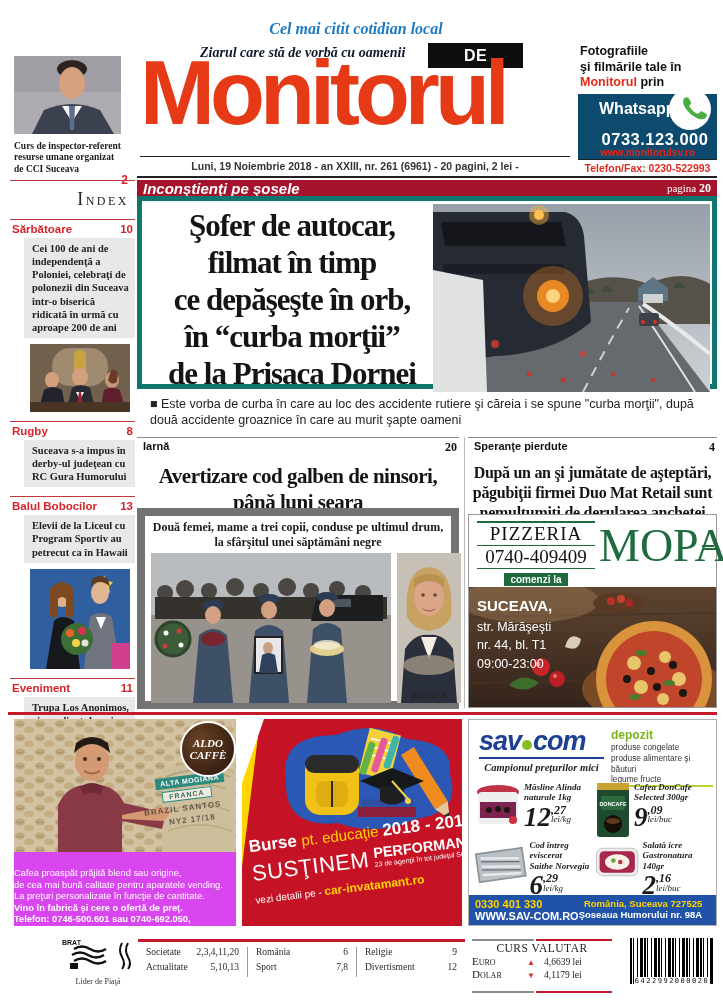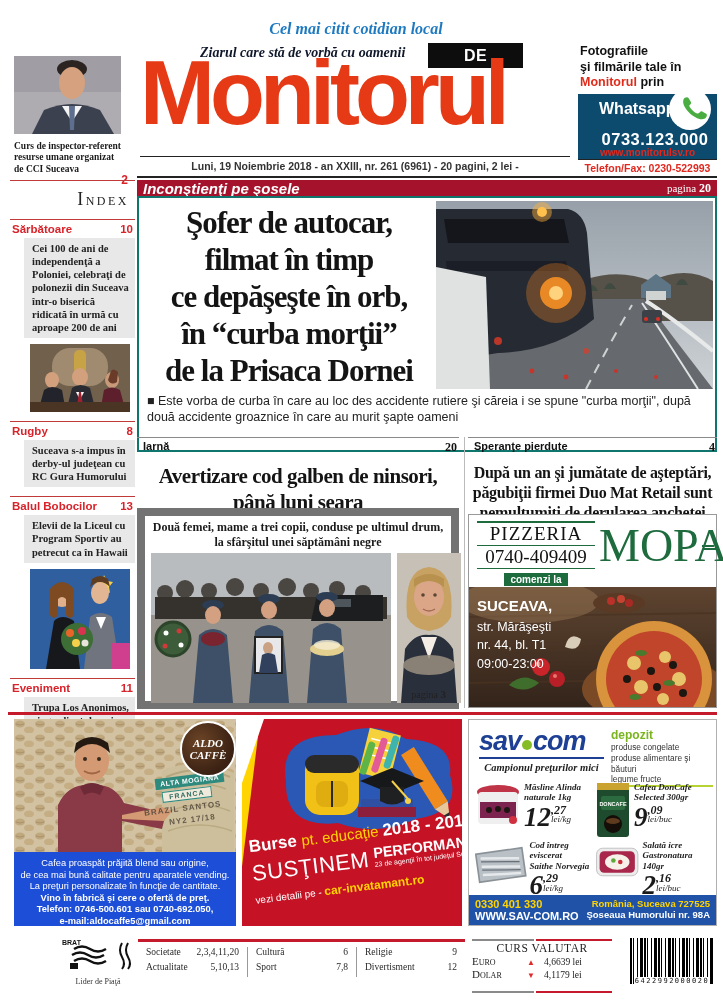--- a/index.html
+++ b/index.html
@@ -44,21 +44,21 @@
   .idx-text { margin:3px 0 6px 14px; background:#e9e8e8; padding:4px 4px 4px 8px;
     font:bold 10.5px "Liberation Serif", serif; color:#222; line-height:1.25; }
   .idx-photo { margin:2px 0 4px 20px; display:block; }
 
   
   .kicker { left:137px; top:180px; width:580px; height:16px; background:#a4132b; color:#fff;
     display:flex; justify-content:space-between; align-items:center; padding:0 6px; }
   .kick-l { font-weight:bold; font-size:15px;font-style:italic; }
   .kick-r { font-family:"Liberation Serif", serif; font-size:11px; }
   .kick-r b { font-size:12px; }
-  .leadbox { left:137px; top:196px; width:580px; height:256px; border:2px solid #0f766e; }
+  .leadbox { left:137px; top:196px; width:580px; height:193px; border:5px solid #0f766e; }
   .lead-hl { position:absolute; left:4px; top:6px; width:292px; text-align:center;
     font:bold 31px "Liberation Serif", serif; color:#141414; line-height:37px; letter-spacing:-1px; }
   .lead-photo { position:absolute; right:2px; top:3px; }
   .lead-sub { position:absolute; left:8px; top:195px; width:562px; font-size:12.5px; color:#222; line-height:1.3; }
 
   
   .colrule { left:464px; top:437px; width:1px; height:271px; background:#bbb; }
   .sec-head { display:flex; justify-content:space-between; border-top:1px solid #8a8a8a; padding:2px 2px 0 6px; }
   .sec-name { font-weight:bold; font-size:11px; color:#111; }
   .sec-page { font:bold 12px "Liberation Serif", serif; color:#111; }
@@ -85,22 +85,22 @@
   .mp-brand { position:absolute; left:130px; top:8px; width:112px; color:#1e6b3e;
     font:46px "Liberation Serif", serif; letter-spacing:0px; line-height:1; }
   .mp-dash { position:absolute; right:2px; top:30px; width:12px; height:2px; background:#1e6b3e; }
   .mp-photo { position:relative; height:120px; overflow:hidden; }
   .mp-addr { position:absolute; left:8px; top:8px; color:#fff; font-size:12.5px; line-height:1.5; z-index:2; }
   .mp-city { font-weight:bold; font-size:15px; }
 
   
   .ads-rule { left:8px; top:712px; width:709px; height:3px; background:#c41a2c; }
   .aldo { left:14px; top:719px; width:222px; height:207px; }
-  .aldo-green { position:absolute; left:0; bottom:0; width:222px; height:74px; background:#1d4ed8;
-    color:#fff; text-align:center; font-size:9.3px; line-height:1.25; padding-top:6px; }
+  .aldo-green { position:absolute; left:0; bottom:0; width:222px; height:74px; background:#d946ef;
+    color:#fff; text-align:left; font-size:9.3px; line-height:1.25; padding-top:16px; }
   .aldo-green .b { font-weight:bold; }
   .aldo-logo { position:absolute; right:0px; top:2px; width:56px; height:56px; border-radius:50%;
     background:radial-gradient(circle at 35% 35%, #6b4426, #3a2113 70%); border:2px solid #fff;
     color:#fff; text-align:center; font:italic bold 11px "Liberation Serif", serif; padding-top:14px; line-height:1.1; z-index:3; }
   .sack-chip { position:absolute; right:12px; top:56px; background:#2f8a7e; color:#fff;
     font:bold 7px "Liberation Sans"; padding:2px 5px; transform:rotate(-7deg); z-index:2; letter-spacing:0.5px;}
   .sack-tag { position:absolute; right:24px; top:70px; background:#efeadc; color:#2f6a60; border:1px solid #2f8a7e;
     font:bold 7px "Liberation Sans"; padding:1px 6px; transform:rotate(-7deg); z-index:2; letter-spacing:1px;}
   .sack-st1 { position:absolute; right:14px; top:85px; color:#4a4036; font:bold 8px "Liberation Sans";
     transform:rotate(-7deg); z-index:2; letter-spacing:1px; opacity:0.8;}
@@ -129,21 +129,21 @@
   .sv-dep-t { color:#7ab51d; font-weight:bold; font-size:12px; }
   .sv-dep-l { font-size:8.3px; color:#333; line-height:1.3; }
   .sv-cell { position:absolute; display:flex; gap:3px; }
   .sv-name { font:italic bold 9px "Liberation Serif", serif; color:#222; line-height:1.15; }
   .sv-price { font-family:"Liberation Serif", serif; font-style:italic; font-weight:bold; color:#1a1a1a; line-height:0.9; margin-top:2px;}
   .p-int { font-size:27px; }
   .p-frac { display:inline-block; vertical-align:top; text-align:left; }
   .p-dec { font-size:12px; display:block; }
   .p-unit { font-size:9px; display:block; font-weight:normal; }
   .sv-bar { position:absolute; left:0; bottom:0; width:247px; height:30px; background:#2053a8; display:flex;
-    justify-content:space-between; padding:3px 6px; }
+    padding:3px 6px; }
   .sv-bar .y { color:#ffd400; font-weight:bold; font-size:11px; }
   .sv-bar .w { color:#fff; font-weight:bold; font-size:11px; }
   .sv-bar .r { text-align:right; font-size:9.5px; }
   .sv-bar .r .y { font-size:9.5px; }
   .sv-bar .r .w { font-size:9.5px; }
 
   
   .brat { left:52px; top:937px; width:92px; text-align:center; }
   .brat-label { font:8px "Liberation Serif", serif; color:#333; margin-top:2px; }
   .fsections { left:138px; top:939px; width:327px; border-top:3px solid #c41a2c; display:flex; padding-top:5px; }
@@ -692,21 +692,21 @@
           <span>Societate</span>
           <span>2,3,4,11,20</span>
         </div>
       <div class="frow">
           <span>Actualitate</span>
           <span>5,10,13</span>
         </div>
     </div>
     <div class="fcol">
       <div class="frow">
-          <span>Cultură</span>
+          <span>România</span>
           <span>6</span>
         </div>
       <div class="frow">
           <span>Sport</span>
           <span>7,8</span>
         </div>
     </div>
     <div class="fcol">
       <div class="frow">
           <span>Religie</span>

